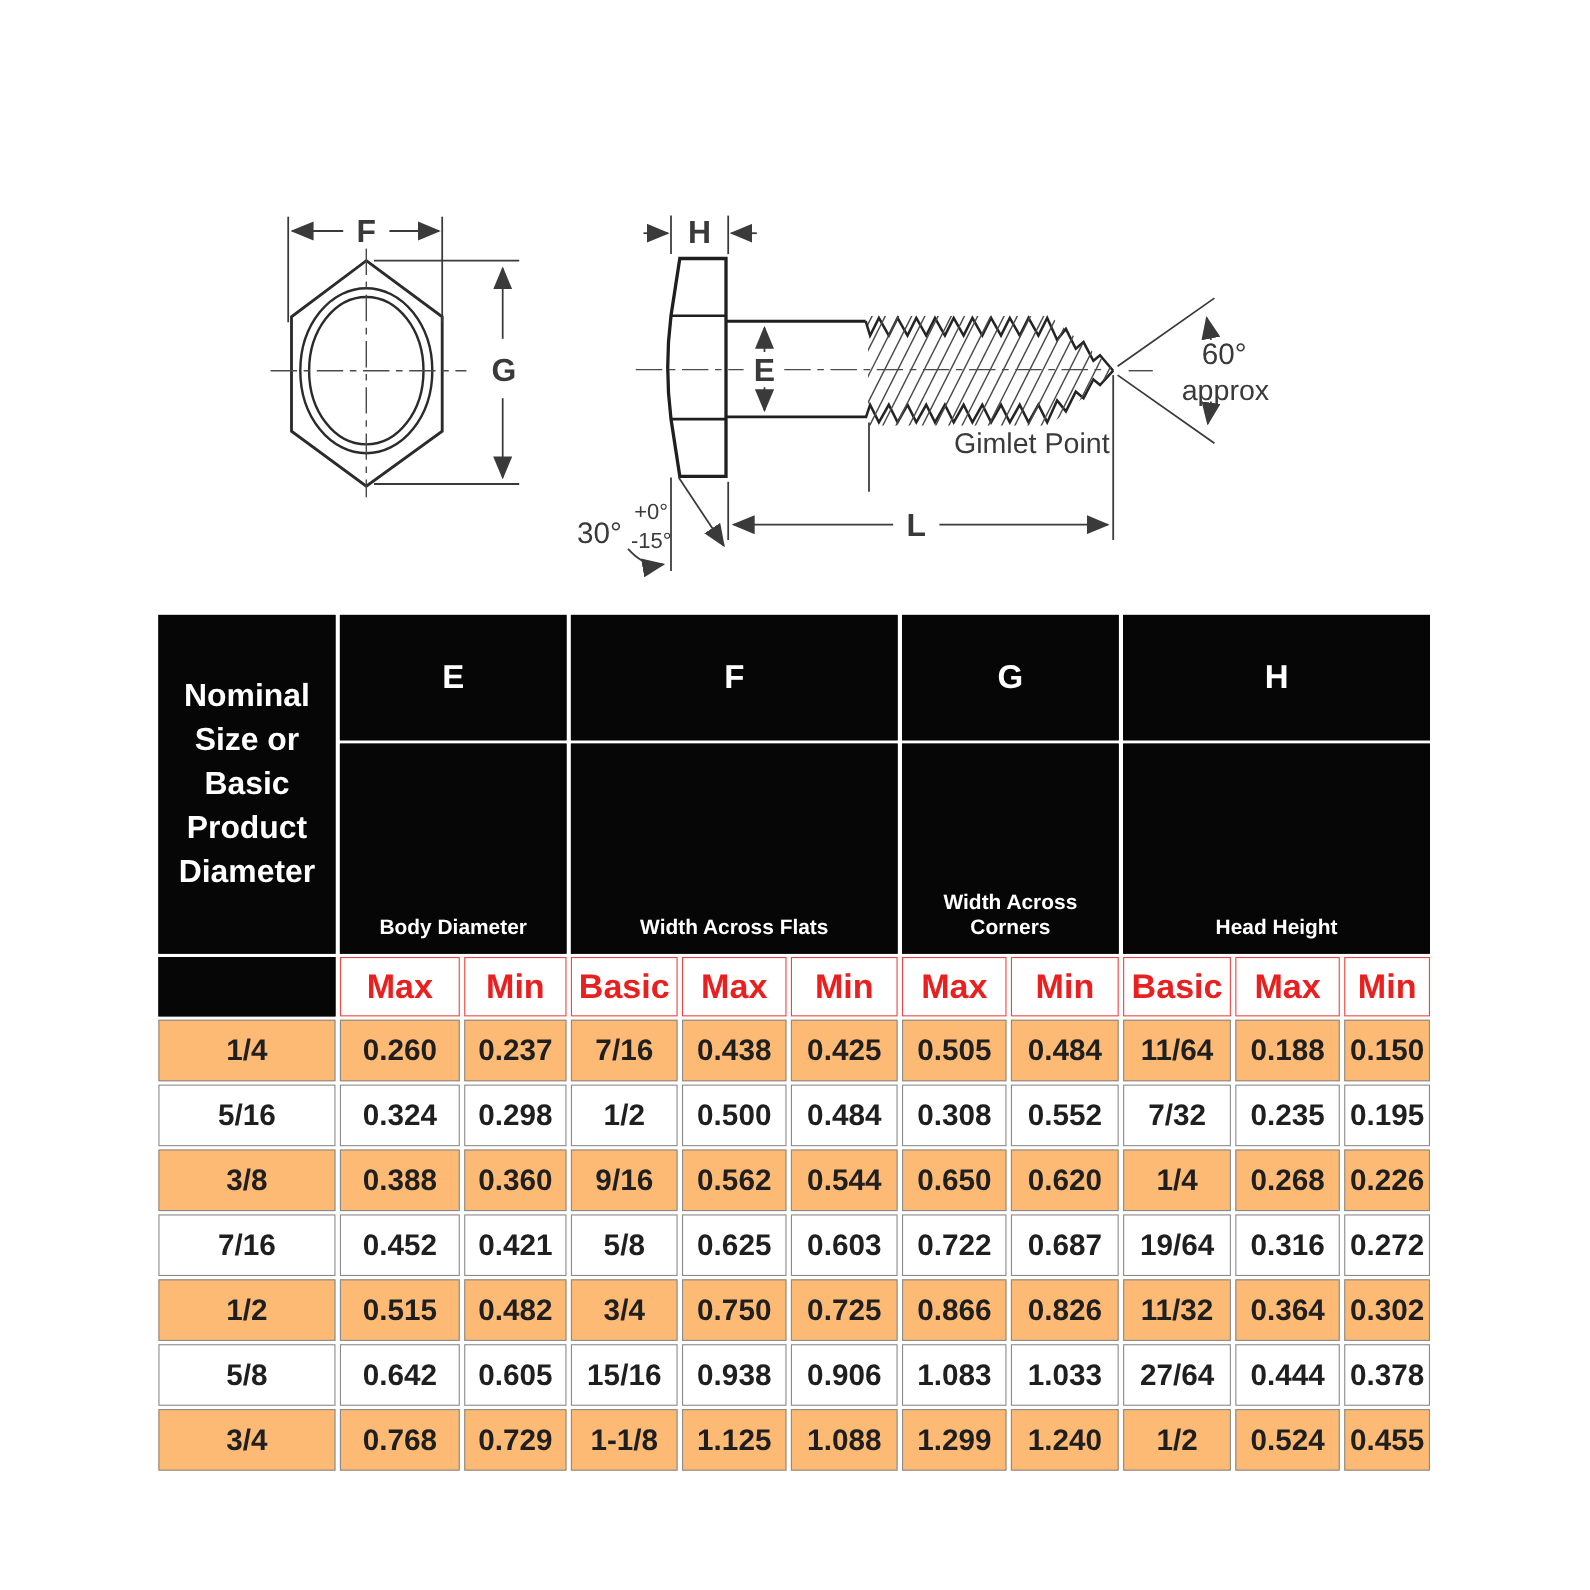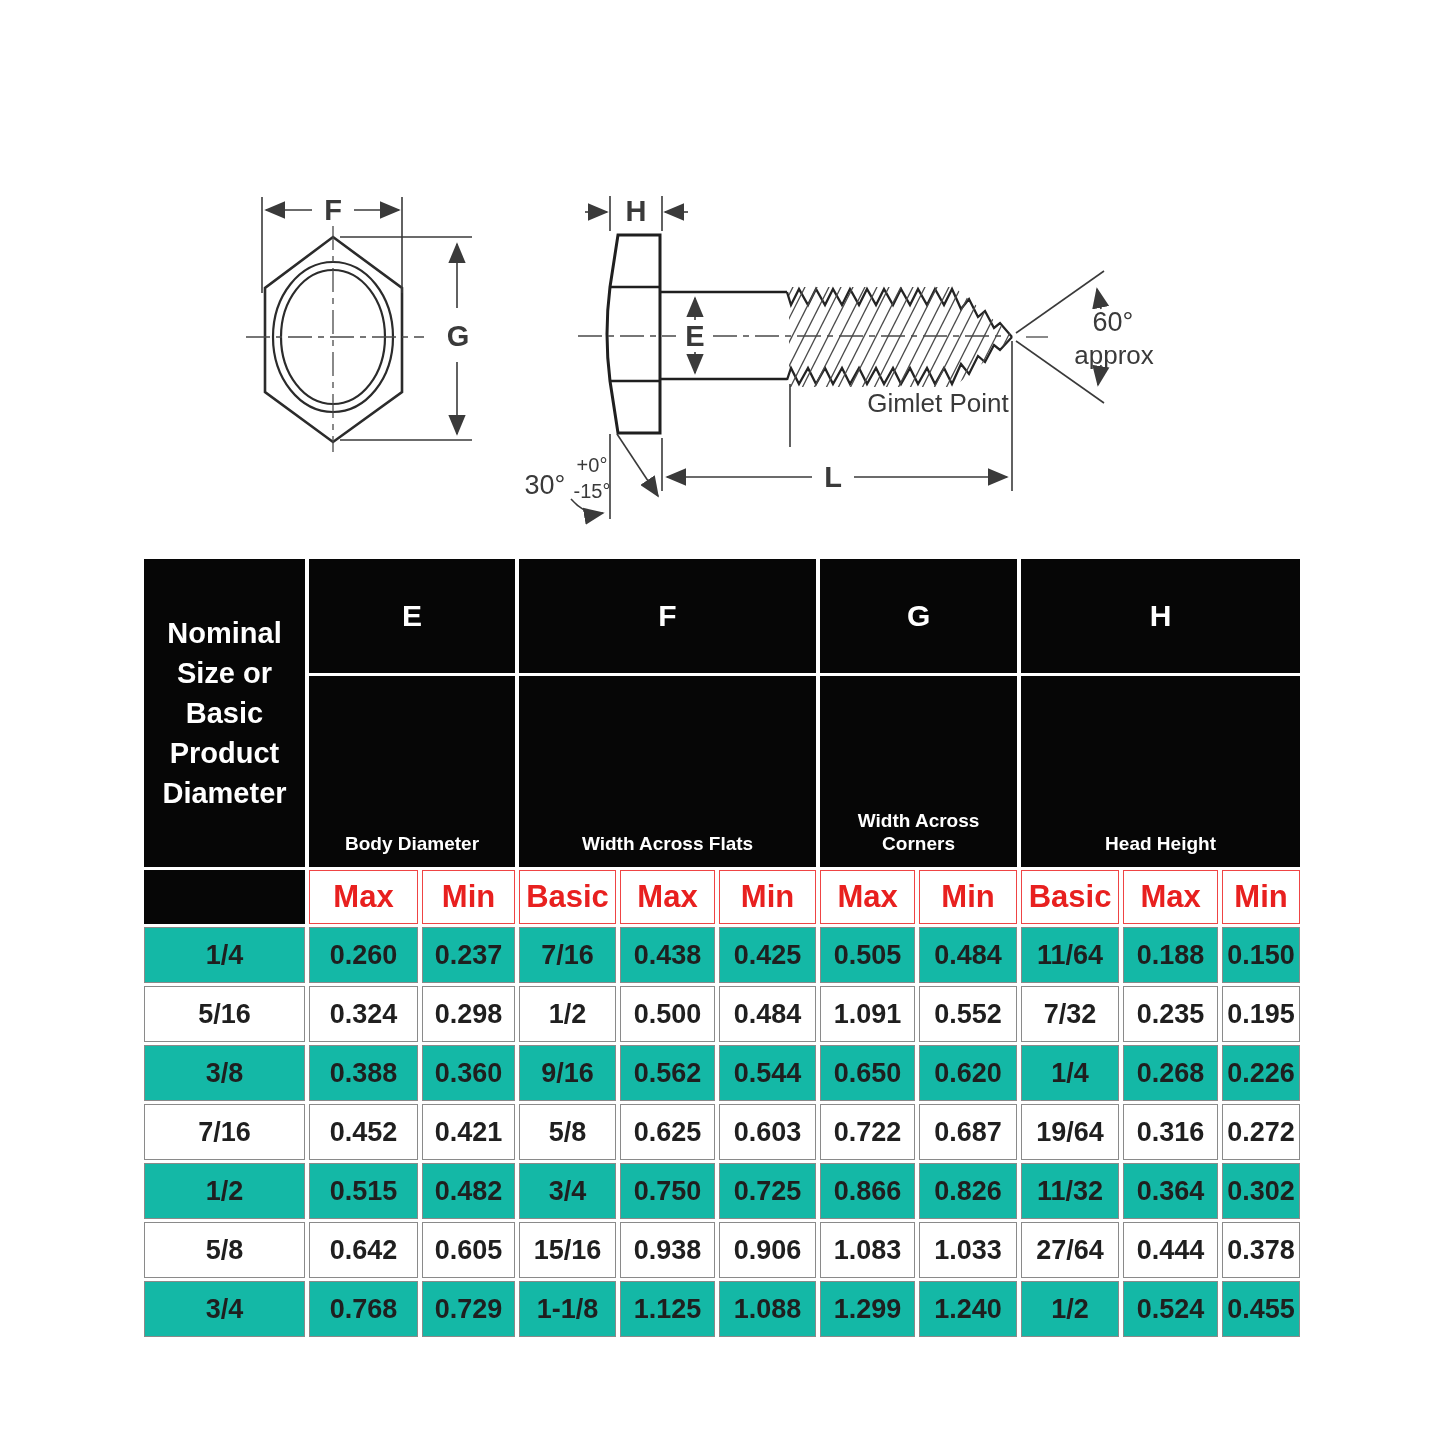--- a/index.html
+++ b/index.html
@@ -23,21 +23,21 @@
   .gname .inner{display:inline-block;}
   .w-e{max-width:170px;}
   .w-f{max-width:210px;}
   .w-g{max-width:210px;}
   .w-h{max-width:300px;margin-top:12px;}
   .sub{background:#ffffff;color:#e8201f;font-weight:bold;font-size:31px;
        height:50px;border:1px solid #ef4444;vertical-align:middle;}
   .subspacer{height:50px;}
   .data td{height:52px;font-size:27px;font-weight:bold;color:#1f1f1f;
            border:1px solid #8a8a8a;vertical-align:middle;background:#ffffff;}
-  .data.alt td{background:#14b8a6;}
+  .data.alt td{background:#fdba74;}
 </style>
 </head>
 <body>
 
 <svg id="diagram" width="1445" height="552" viewBox="0 0 1445 552">
   <defs>
     <marker id="arw" viewBox="0 0 12 10" refX="11" refY="5" markerWidth="13" markerHeight="11" orient="auto-start-reverse">
       <path d="M0,0 L12,5 L0,10 Z" fill="#3a3a3a"></path>
     </marker>
     <clipPath id="threadclip">
@@ -223,21 +223,21 @@
       <td>0.188</td>
       <td>0.150</td>
     </tr>
     <tr class="data">
       <td>5/16</td>
       <td>0.324</td>
       <td>0.298</td>
       <td>1/2</td>
       <td>0.500</td>
       <td>0.484</td>
-      <td>1.091</td>
+      <td>0.308</td>
       <td>0.552</td>
       <td>7/32</td>
       <td>0.235</td>
       <td>0.195</td>
     </tr>
     <tr class="data alt">
       <td>3/8</td>
       <td>0.388</td>
       <td>0.360</td>
       <td>9/16</td>

